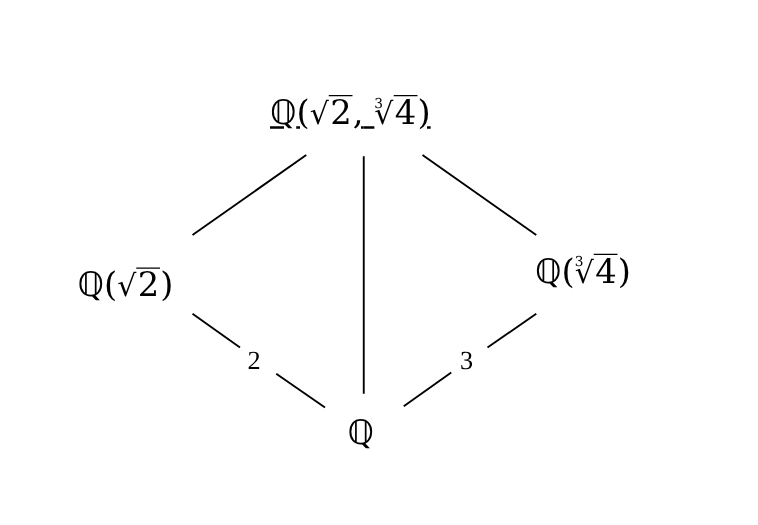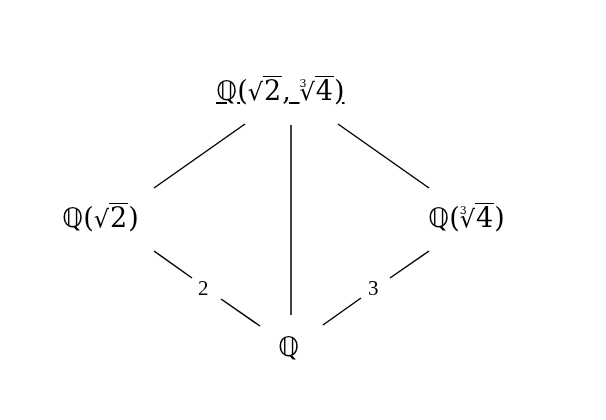--- a/index.html
+++ b/index.html
@@ -26,21 +26,21 @@
   <line x1="154" y1="251" x2="192" y2="278" stroke="#000" stroke-width="1.5"></line>
   <line x1="221" y1="299" x2="260" y2="326" stroke="#000" stroke-width="1.5"></line>
   <line x1="429" y1="251" x2="390" y2="278" stroke="#000" stroke-width="1.5"></line>
   <line x1="361" y1="298" x2="323" y2="325" stroke="#000" stroke-width="1.5"></line>
 </svg>
 
 <div class="node" style="left:216px; top:76px;text-decoration:underline;">
   <span class="bb">ℚ</span><span>(</span><span class="sqrt"><span class="rad">√</span><span class="radicand">2</span></span><span>,</span>&nbsp;<span class="sqrt"><span class="idx">3</span><span class="rad">√</span><span class="radicand">4</span></span><span>)</span>
 </div>
 
-<div class="node" style="left:62px; top:203px;">
+<div class="node" style="left:62px; top:214px;">
   <span class="bb">ℚ</span><span>(</span><span class="sqrt"><span class="rad">√</span><span class="radicand">2</span></span><span>)</span>
 </div>
 
 <div class="node" style="left:428px; top:203px;">
   <span class="bb">ℚ</span><span>(</span><span class="sqrt"><span class="idx">3</span><span class="rad">√</span><span class="radicand">4</span></span><span>)</span>
 </div>
 
 <div class="node" style="left:278px; top:333px;">
   <span class="bb">ℚ</span>
 </div>

